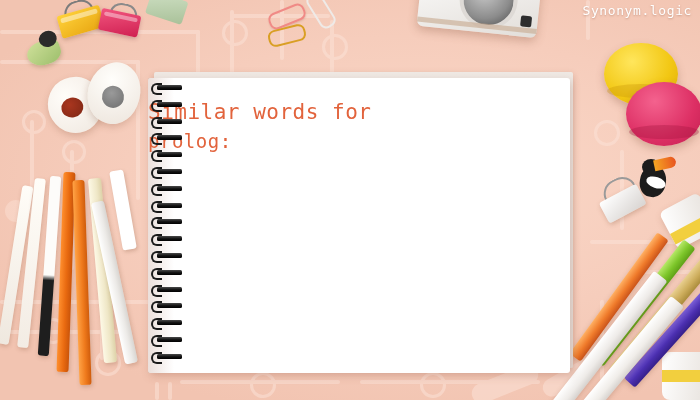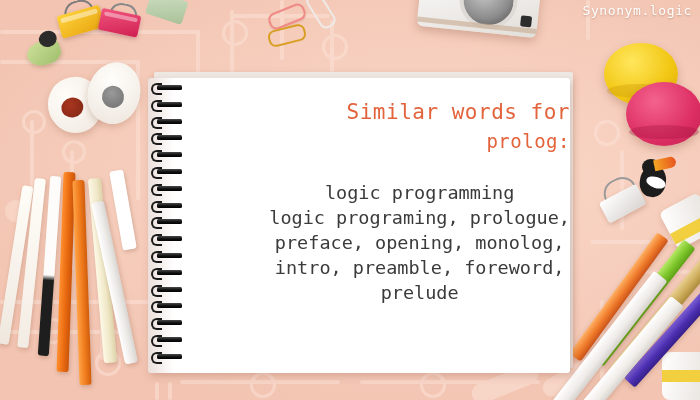--- a/index.html
+++ b/index.html
@@ -33,21 +33,21 @@
     background:linear-gradient(90deg,rgba(190,150,135,.30),rgba(255,255,255,0));}
   #spiral{position:absolute;left:3px;top:6px;width:40px;height:285px;}
   .ring{position:absolute;width:33px;height:7px;}
   .ring .bar{position:absolute;left:6px;top:1px;width:25px;height:5px;
     background:linear-gradient(#4a4a4a,#111 55%,#000);border-radius:1.5px;}
   .ring .hook{position:absolute;left:0px;top:-1px;width:9px;height:8px;
     border:2px solid #1a1a1a;border-right:none;border-radius:6px 0 0 6px;}
 
   
   #page-text{position:absolute;left:0;top:0;width:422px;height:295px;
-    display:flex;flex-direction:column;align-items:flex-end;}
+    display:flex;flex-direction:column;align-items:flex-start;}
   .t-line1{margin-top:22px;font-size:21px;letter-spacing:.5px;color:#e2633c;white-space:nowrap;}
   .t-line2{margin-top:6px;font-size:19px;letter-spacing:.5px;color:#e2633c;white-space:nowrap;}
   #words{margin-top:28px;text-align:center;color:#3b3b3b;font-size:18.5px;line-height:25px;}
   #words div{white-space:nowrap;}
 
   
   #logo{position:absolute;right:8px;top:3px;color:#ffffff;font-size:13px;letter-spacing:.6px;
     text-shadow:0 1px 2px rgba(160,110,90,.5);}
 
   
@@ -291,27 +291,20 @@
 </div>
 
 <div id="notebook">
   <div class="page-back"></div>
   <div class="page">
     <div class="page-shadow-left"></div>
 
     <div id="page-text">
       <div class="t-line1">Similar words for</div>
       <div class="t-line2">prolog:</div>
-      <div id="words">
-        <div>logic programming</div>
-        <div>logic programing, prologue,</div>
-        <div>preface, opening, monolog,</div>
-        <div>intro, preamble, foreword,</div>
-        <div>prelude</div>
-      </div>
     </div>
   </div>
 
   <div id="spiral">
       <div class="ring" style="top: 0px;">
         <div class="hook"></div>
         <div class="bar"></div>
       </div>
       <div class="ring" style="top: 16.8px;">
         <div class="hook"></div>

